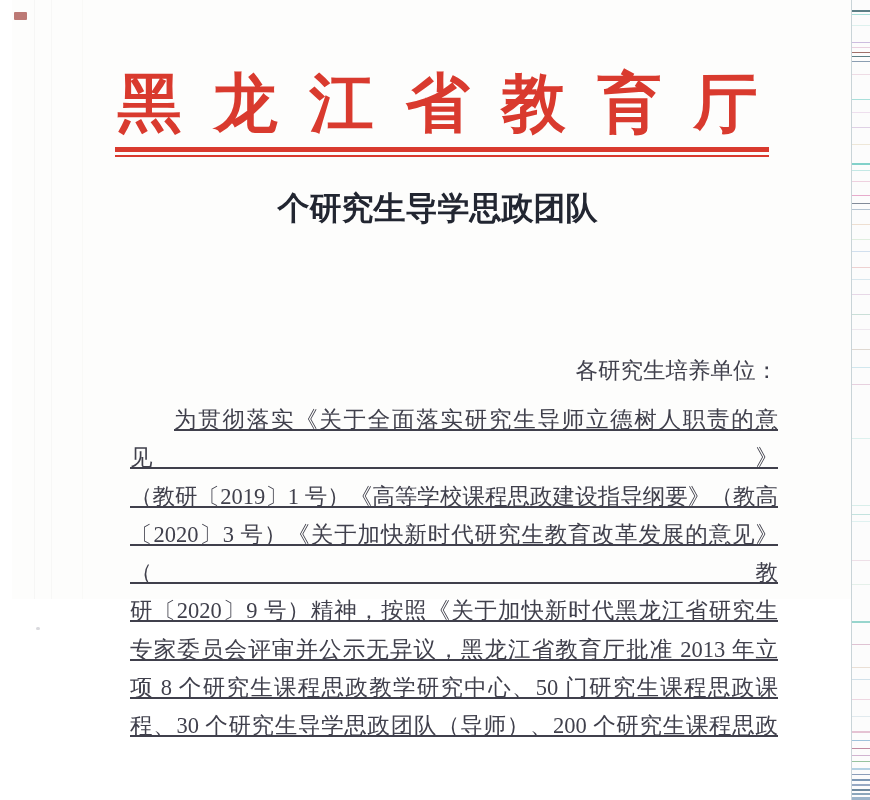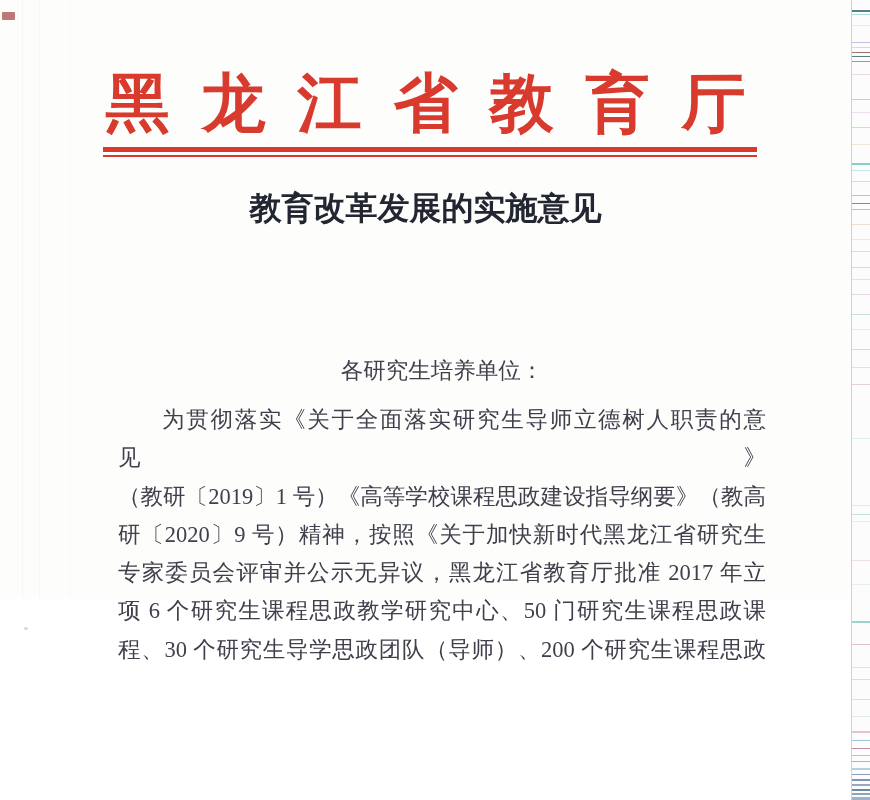--- a/index.html
+++ b/index.html
@@ -2,21 +2,21 @@
 <html><head>
 <meta charset="utf-8">
 <style>
   html,body{margin:0;padding:0;}
   body{
     width:870px;height:800px;overflow:hidden;position:relative;
     background:#ffffff;
     font-family:"Liberation Serif","DejaVu Serif",serif;
   }
   .page{
-    position:absolute;left:0;top:0;width:851px;height:599px;
+    position:absolute;left:12px;top:0;width:851px;height:599px;
     background:var(--paper,#fdfdfc);
   }
   
   .streak{position:absolute;top:0;bottom:0;width:1px;opacity:.55;pointer-events:none;}
   .streak.s1{left:22px;background:#f1f1ef;}
   .streak.s2{left:39px;background:#f3f3f1;}
   .streak.s3{left:70px;background:#f5f5f3;}
   .dot-artifact{
     position:absolute;left:24px;top:627px;width:4px;height:3px;
     background:#b9b9c1;opacity:.55;border-radius:2px;
@@ -42,25 +42,26 @@
     position:absolute;top:188px;left:0;width:851px;
     text-align:center;font-weight:bold;
     font-size:32px;line-height:41px;
     color:var(--title-ink,#222631);
   }
   .body-text{
     position:absolute;top:352px;left:118px;width:648px;
     font-size:22.5px;line-height:38.3px;
     color:var(--body-ink,#40404c);
   }
-  .salutation{line-height:38px;text-align:center;}
+  .salutation{line-height:38px;text-align:right;}
   .paragraph{margin-top:11px;}
   .bline{
     text-align:justify;
     text-align-last:justify;
+    text-decoration:underline;
   }
   .bline.indent{text-indent:44px;}
   
   .page-edge-line{
     position:absolute;top:0;bottom:0;left:851px;width:1px;
     background:var(--page-edge,#c9d4d8);
   }
   .scan-strip{
     position:absolute;top:0;bottom:0;left:852px;width:18px;
     background:#fcfcfc;
@@ -76,31 +77,32 @@
   <div class="streak s3"></div>
 
   <div class="corner-mark"></div>
   <div class="dot-artifact"></div>
 
   <div class="agency">黑龙江省教育厅</div>
 
   <div class="red-rule"></div>
 
   <div class="doc-title">
-    <div>教育改革发展的实施意见</div>
+    <div>个研究生导学思政团队</div>
   </div>
 
   <div class="body-text">
     <div class="salutation">各研究生培养单位：</div>
     <div class="paragraph">
         <div class="bline indent">为贯彻落实《关于全面落实研究生导师立德树人职责的意见》</div>
         <div class="bline">（教研〔2019〕1 号）《高等学校课程思政建设指导纲要》（教高</div>
+        <div class="bline">〔2020〕3 号）《关于加快新时代研究生教育改革发展的意见》（教</div>
         <div class="bline">研〔2020〕9 号）精神，按照《关于加快新时代黑龙江省研究生</div>
-        <div class="bline">专家委员会评审并公示无异议，黑龙江省教育厅批准 2017 年立</div>
-        <div class="bline">项 6 个研究生课程思政教学研究中心、50 门研究生课程思政课</div>
+        <div class="bline">专家委员会评审并公示无异议，黑龙江省教育厅批准 2013 年立</div>
+        <div class="bline">项 8 个研究生课程思政教学研究中心、50 门研究生课程思政课</div>
         <div class="bline">程、30 个研究生导学思政团队（导师）、200 个研究生课程思政</div>
       </div>
   </div>
 </div>
 
 <div class="page-edge-line"></div>
 <div class="scan-strip">
     <div class="strip-line" style="top: 10px; height: 2px; background: rgb(74, 112, 120);"></div>
     <div class="strip-line" style="top: 14px; height: 1px; background: rgb(159, 220, 214);"></div>
     <div class="strip-line" style="top: 25px; height: 1px; background: rgb(217, 239, 236);"></div>

